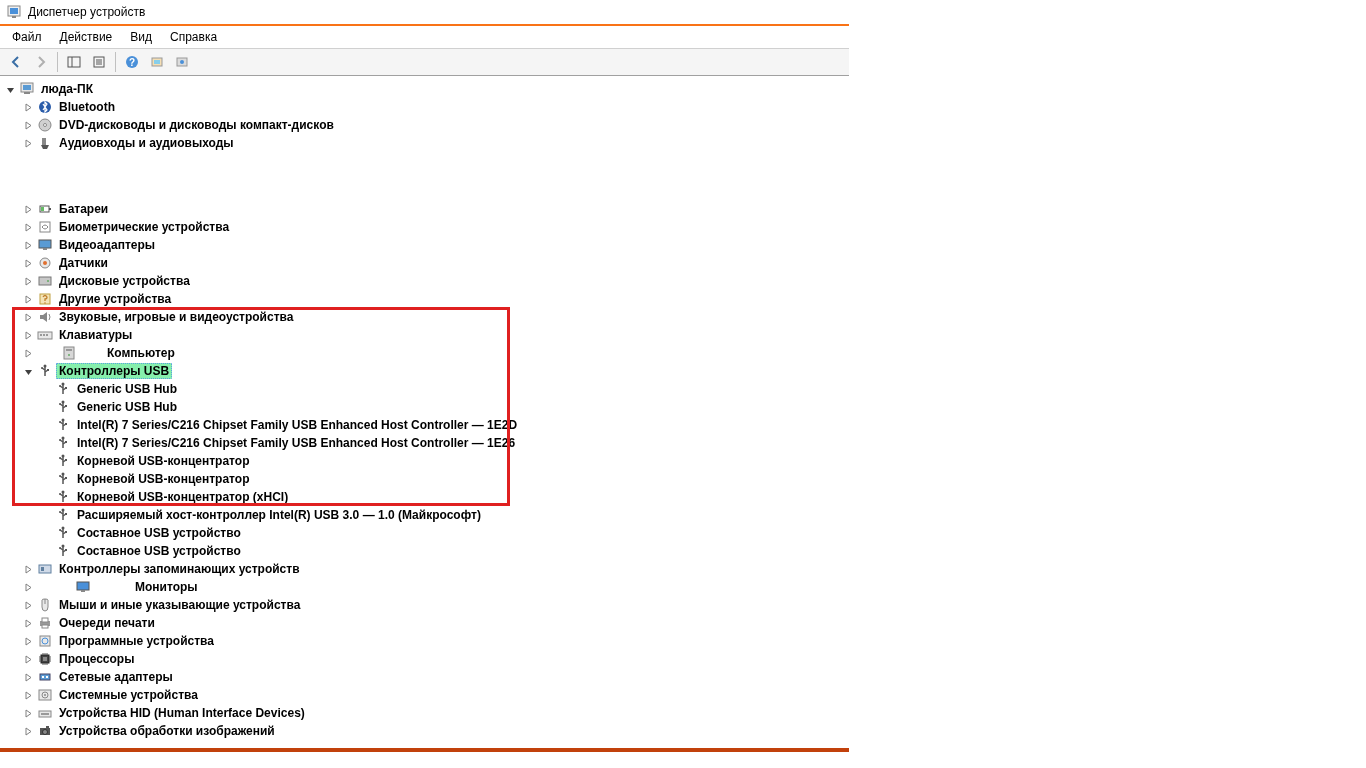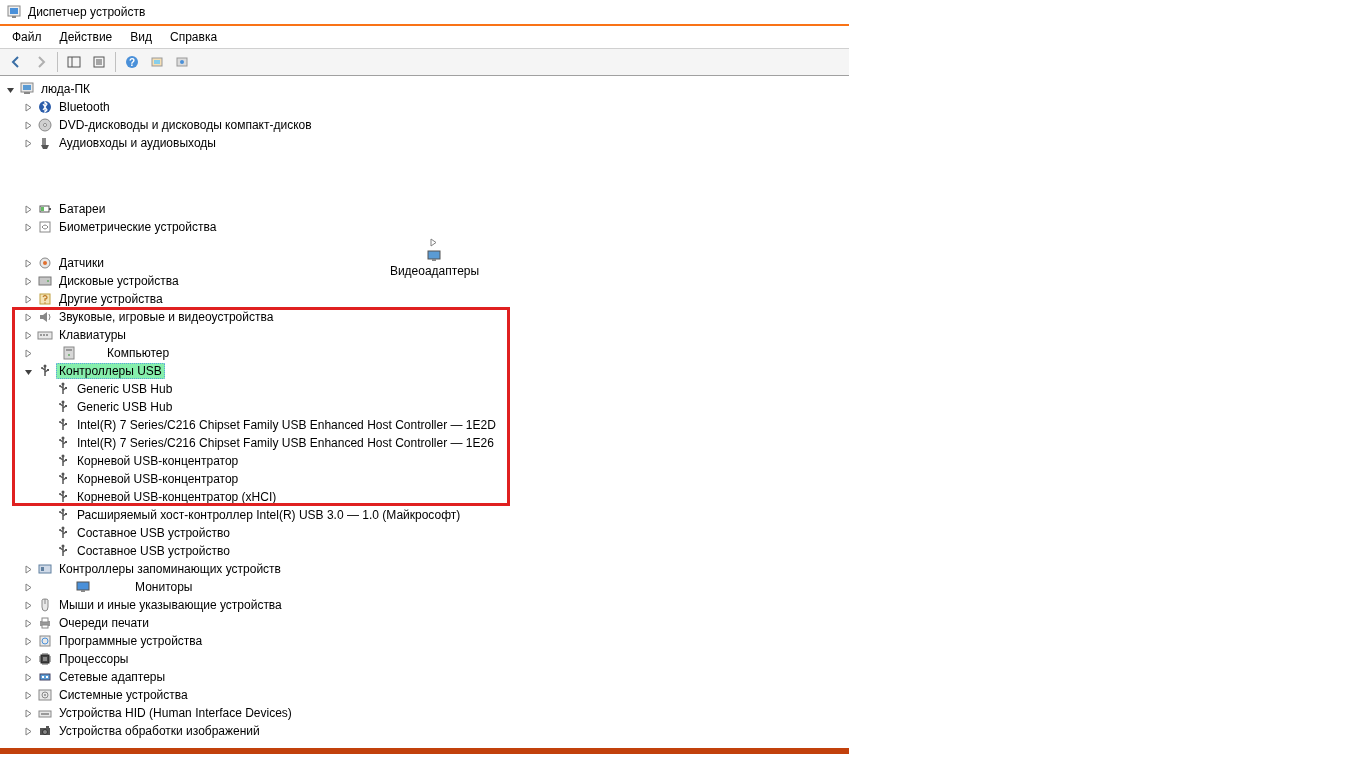--- a/index.html
+++ b/index.html
@@ -47,21 +47,22 @@
   .tb-btn {
     width: 24px; height: 24px;
     display: flex; align-items: center; justify-content: center;
     border: 1px solid transparent;
     border-radius: 2px;
   }
   .tb-sep { width:1px; height:20px; background:#c0c0c0; margin:0 3px; }
   .tree-area {
     padding: 4px 0 8px 4px;
     overflow: auto;
-    border-bottom: 6px solid #c2410c;
+    border-bottom: 4px solid #c2410c;
+    font-weight: bold;
   }
   .tree { list-style:none; }
   .node {
     display:flex; align-items:center;
     height: 18px;
     padding: 0 2px;
     white-space: nowrap;
     position: relative;
   }
   .toggle {
@@ -258,21 +259,21 @@
             <span class="dev-icon">
               <svg width="16" height="16" viewBox="0 0 16 16">
                 <rect x="3" y="3" width="10" height="10" fill="#fff" stroke="#888"></rect>
                 <path d="M5 8 Q8 4 11 8 Q8 12 5 8" fill="none" stroke="#888" stroke-width="1"></path>
               </svg>
             </span>
             <span class="label">Биометрические устройства</span>
           </div>
         </li>
         <li>
-          <div class="node" style="padding-left: 18px; flex-direction: column;">
+          <div class="node" style="padding-left: 18px;">
             <span class="toggle">
               <svg viewBox="0 0 9 9">
                 <path d="M2 1 L7 4.5 L2 8 Z" fill="none" stroke="#808080"></path>
               </svg>
             </span>
             <span class="dev-icon">
               <svg width="16" height="16" viewBox="0 0 16 16">
                 <rect x="2" y="3" width="12" height="8" fill="#5a9bd4" stroke="#555"></rect>
                 <rect x="6" y="11" width="4" height="2" fill="#888"></rect>
               </svg>

